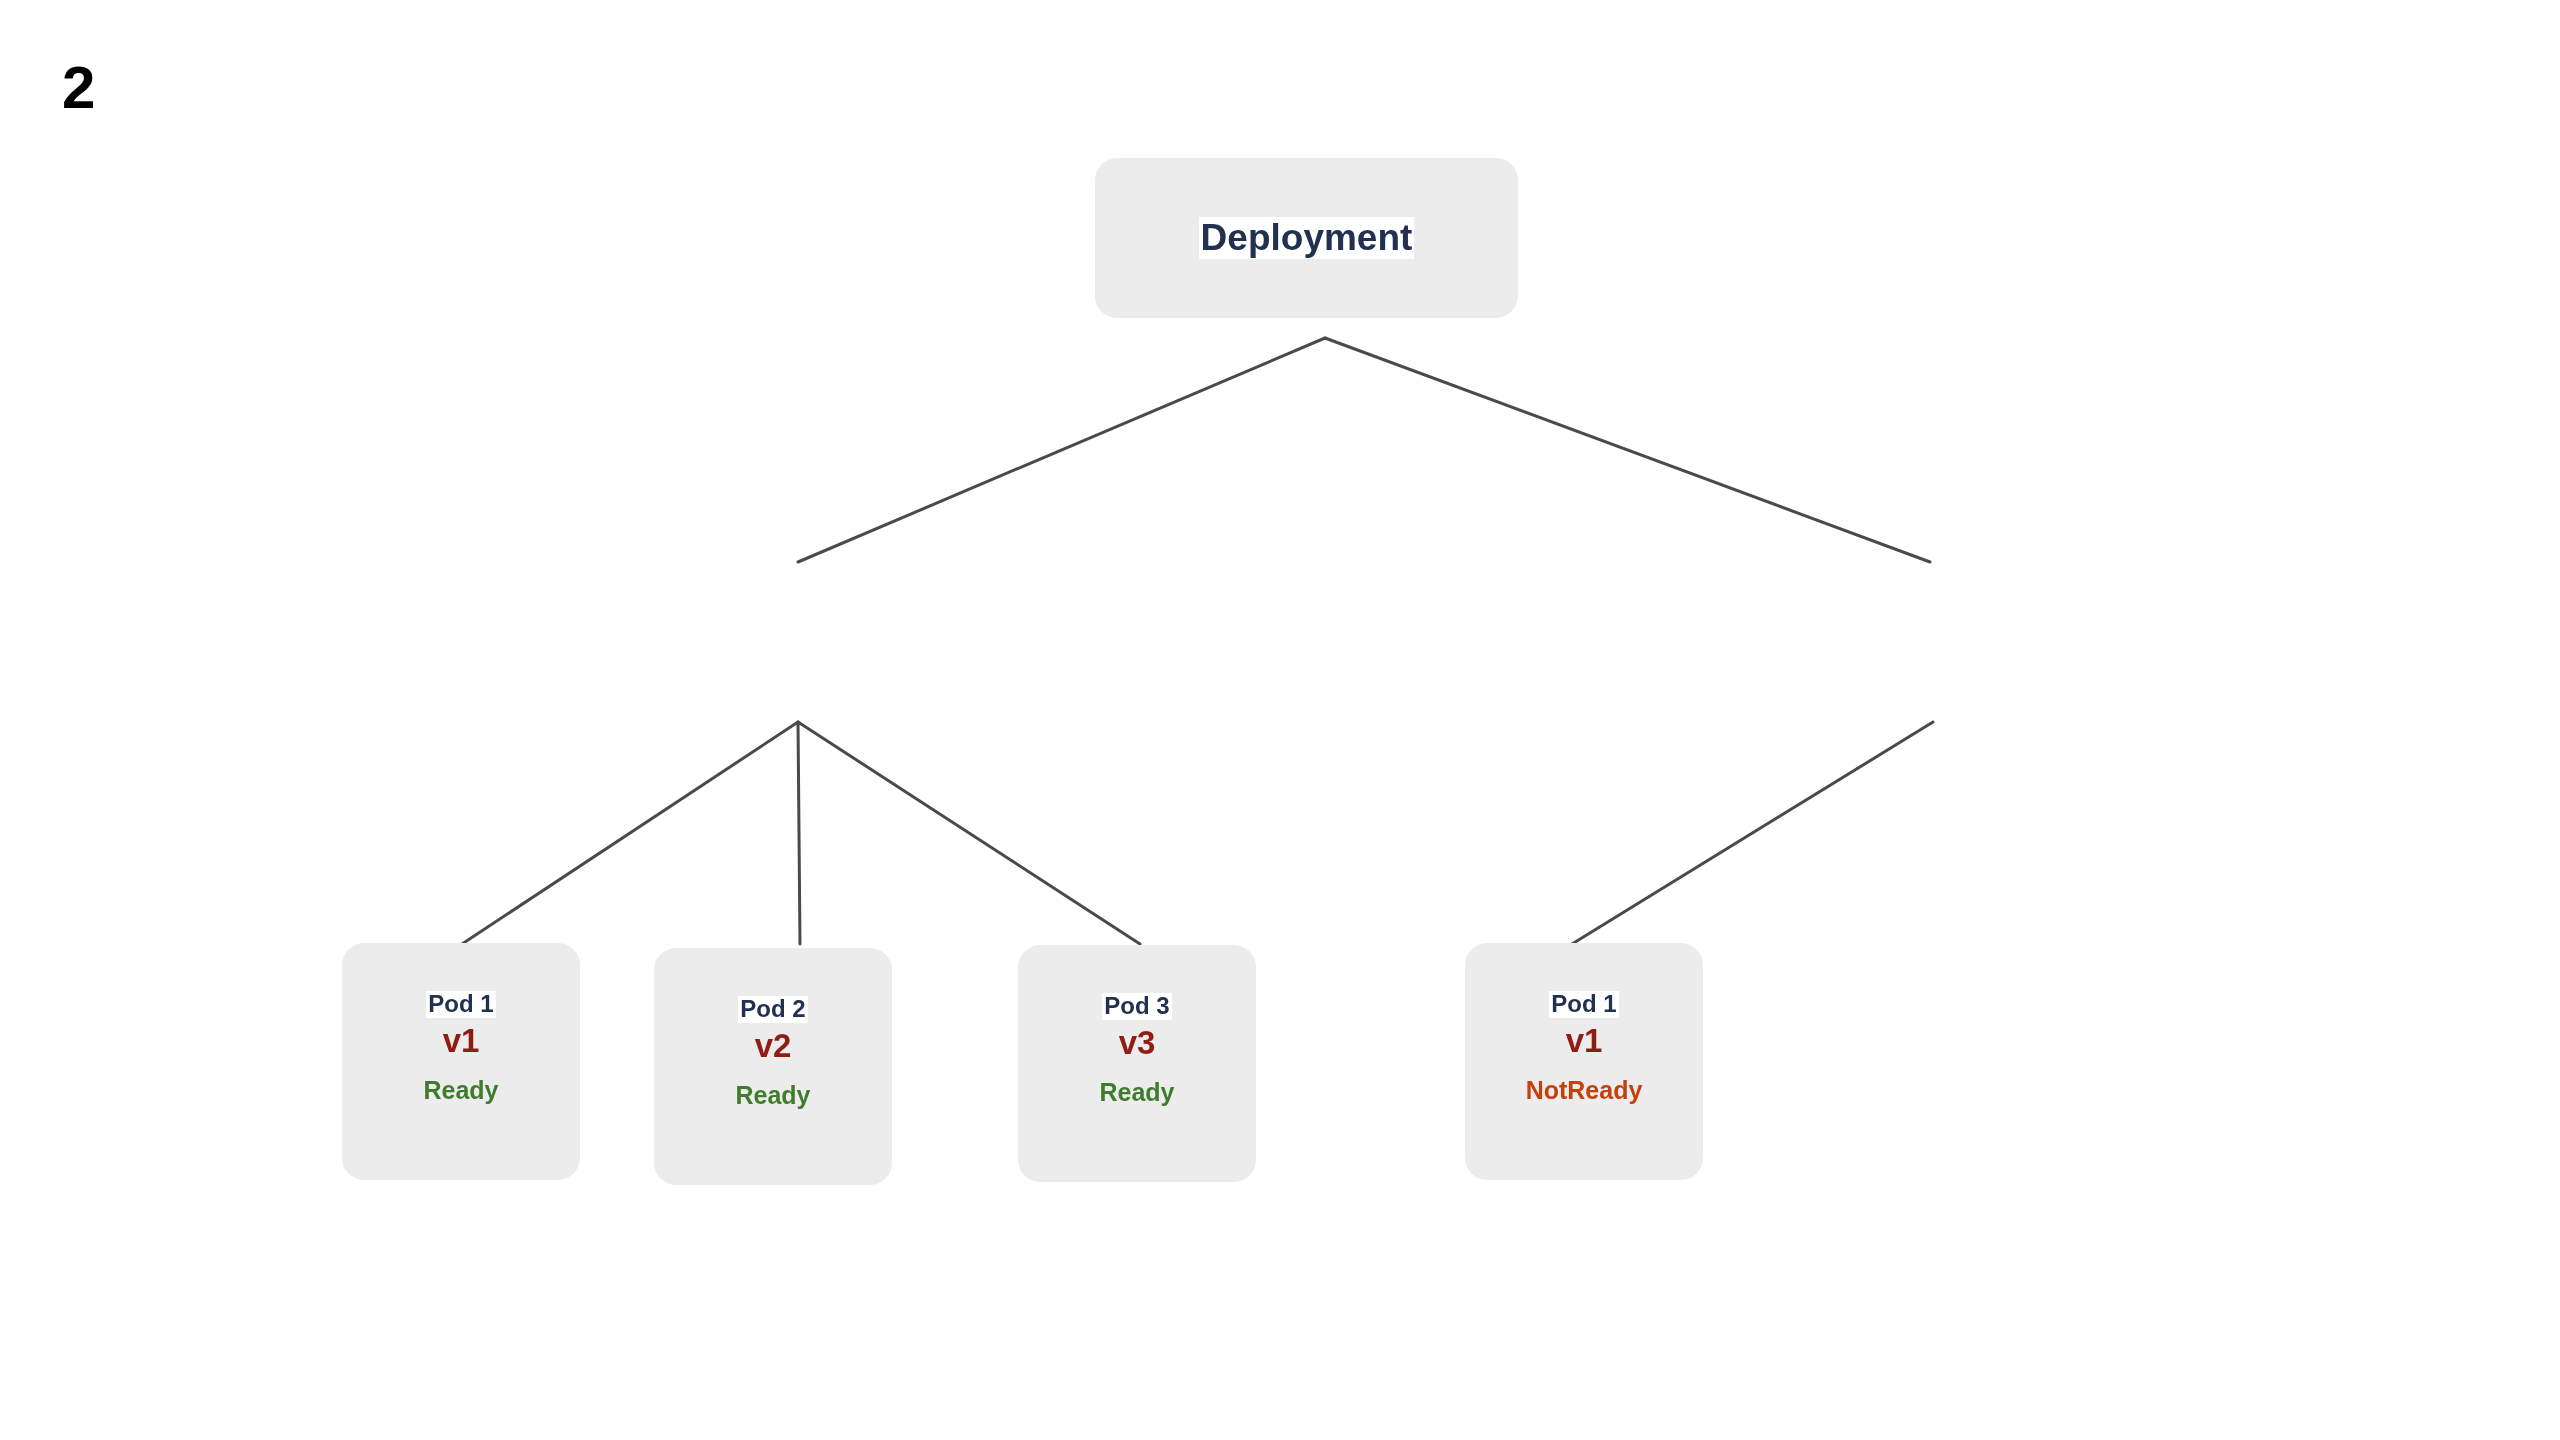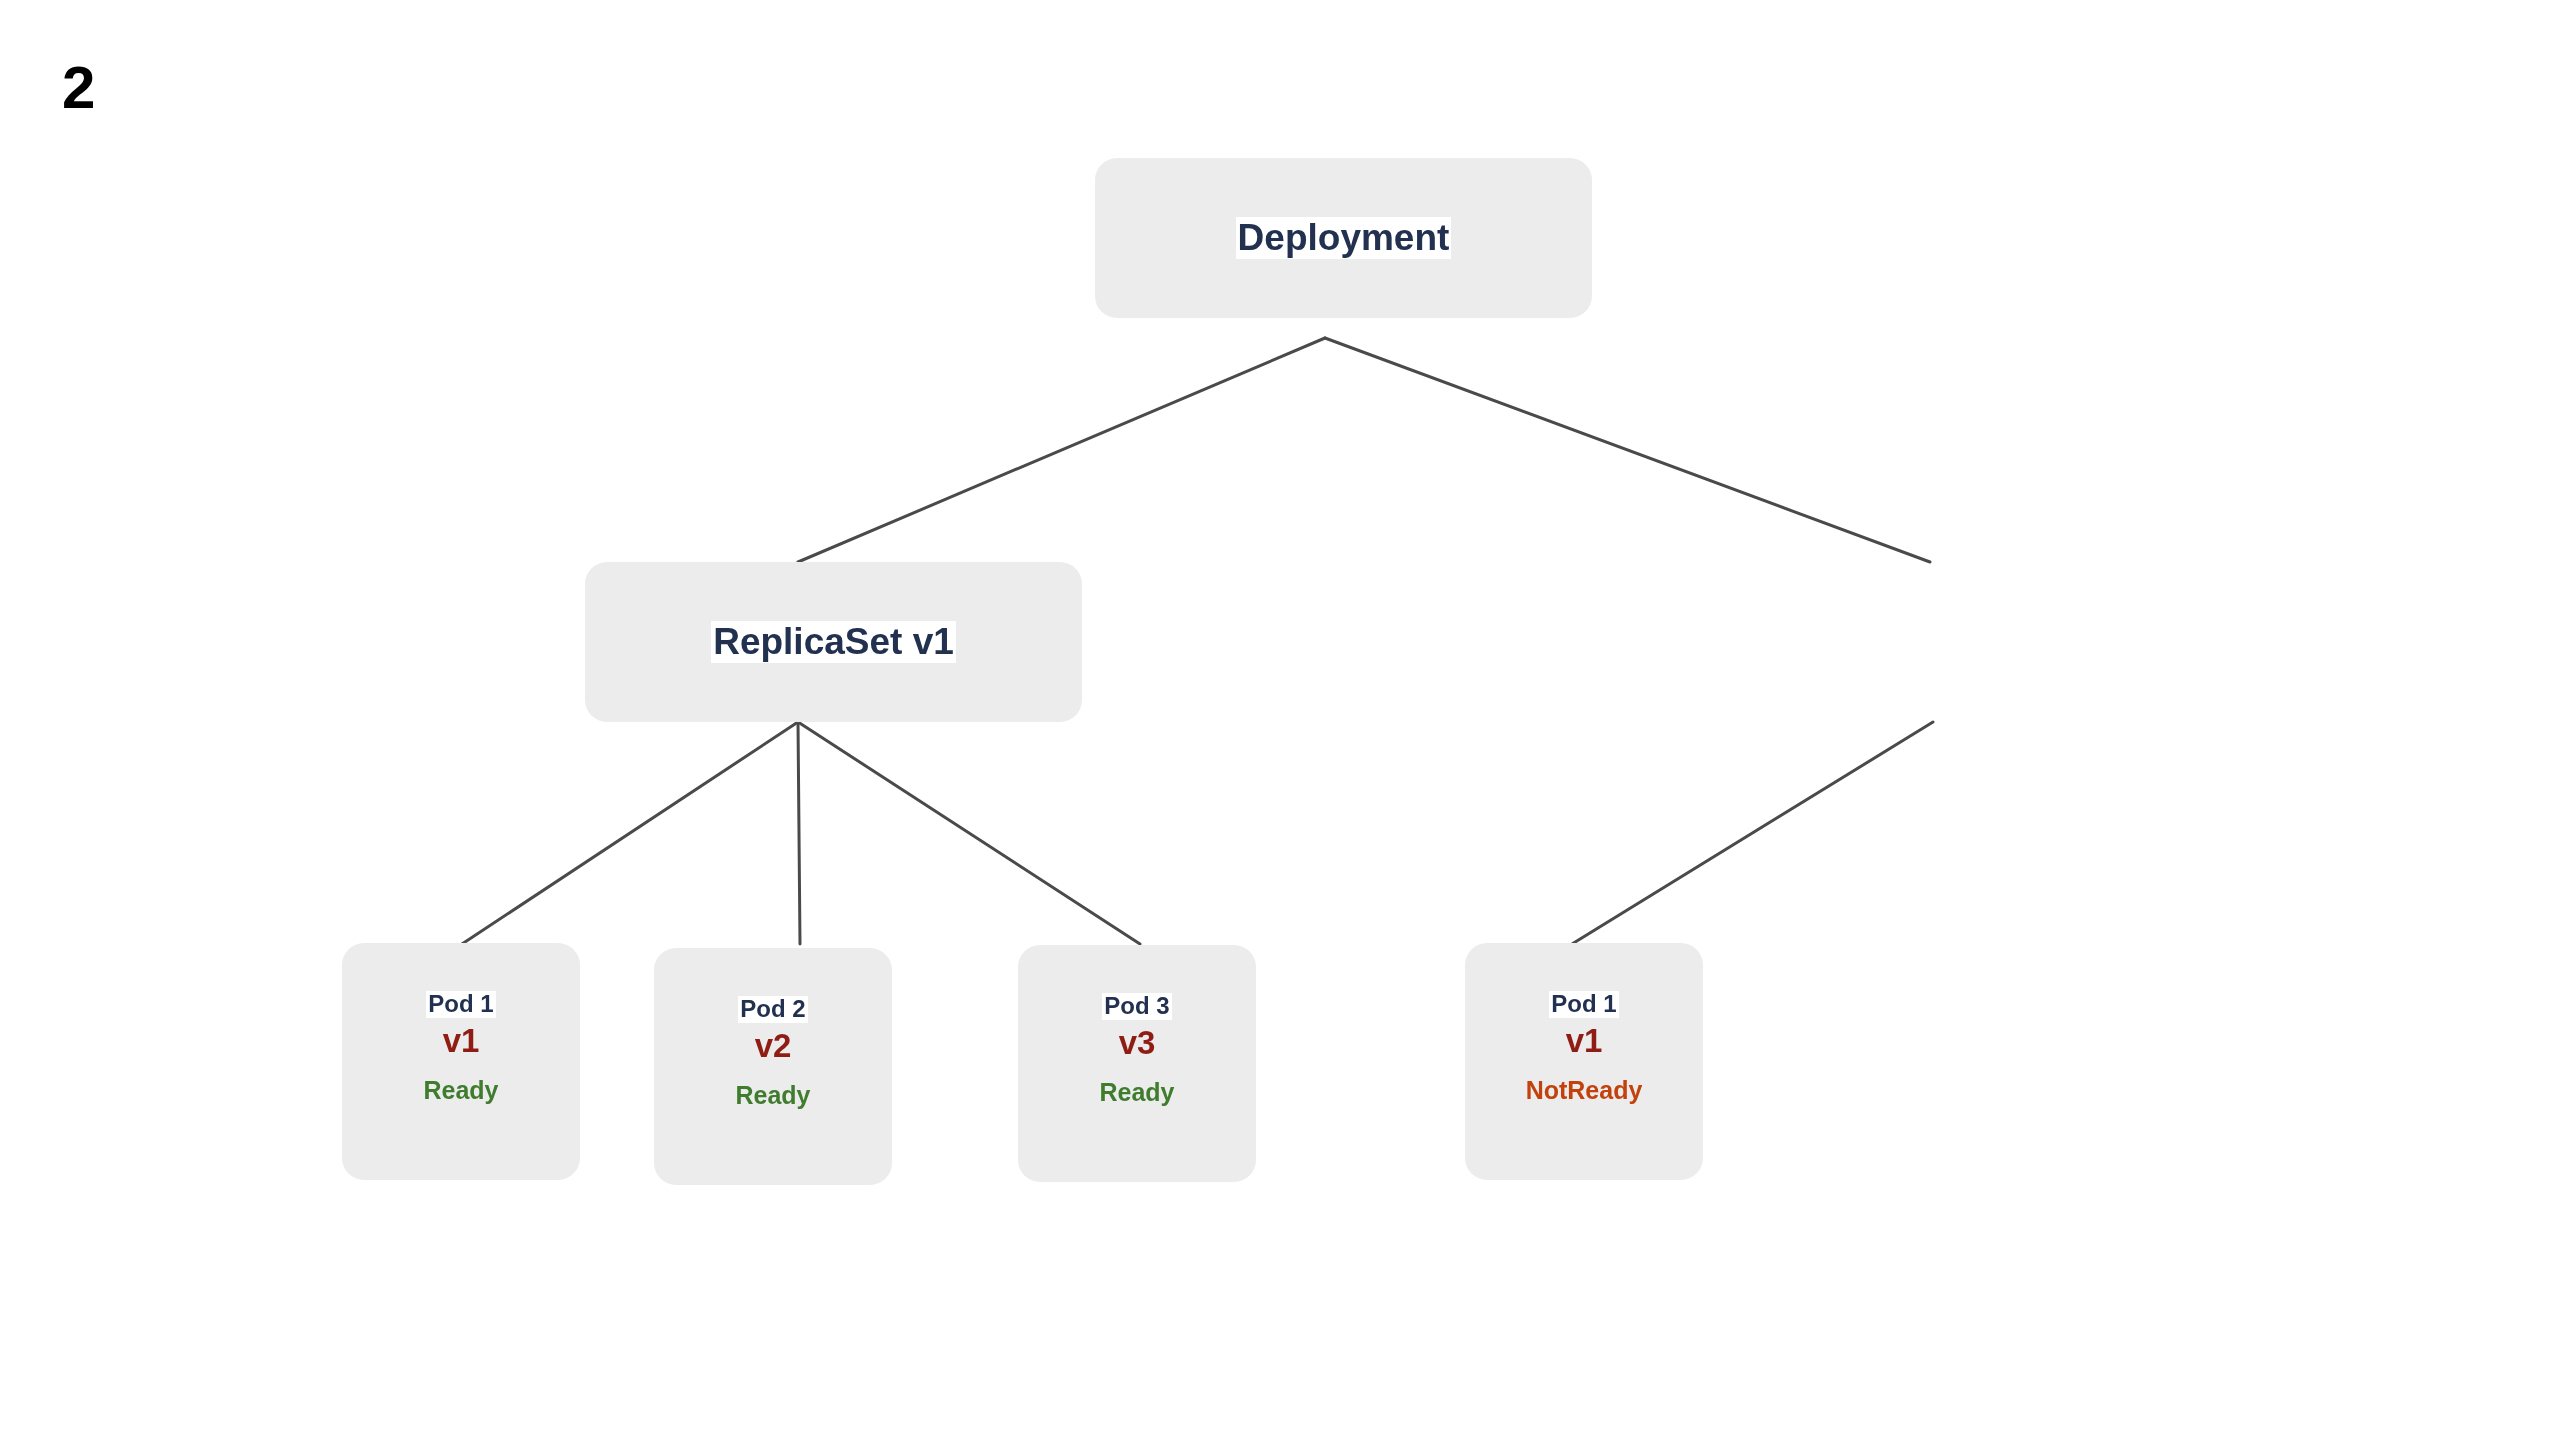--- a/index.html
+++ b/index.html
@@ -62,21 +62,21 @@
     font-weight: bold;
     color: #22314f;
     background: #ffffff;
     line-height: 1.12;
     padding: 0 2px;
     white-space: nowrap;
   }
 
   
   .node.wide {
-    width: 497px;
+    width: 423px;
     height: 160px;
     text-align: right;
   }
 
   
   .node.pod {
     width: 238px;
     height: 237px;
     justify-content: flex-start;
     padding-top: 48px;
@@ -122,23 +122,20 @@
       <line x1="798" y1="722" x2="1140" y2="944"></line>
 
       <line x1="1933" y1="722" x2="1572" y2="944"></line>
     </g>
   </svg>
 
   <div class="node wide" style="left:1095px; top:158px;">
     <span class="node-title">Deployment</span>
   </div>
 
-  <div class="node wide" style="left:585px; top:562px;">
-    <span class="node-title">ReplicaSet v1</span>
-  </div>
 
 
   <div class="node pod" style="left:342px; top:943px;">
     <span class="node-title">Pod 1</span>
     <span class="pod-version">v1</span>
     <span class="pod-status" style="color: rgb(63, 124, 45);">Ready</span>
   </div>
 
   <div class="node pod" style="left:654px; top:948px;">
     <span class="node-title">Pod 2</span>

